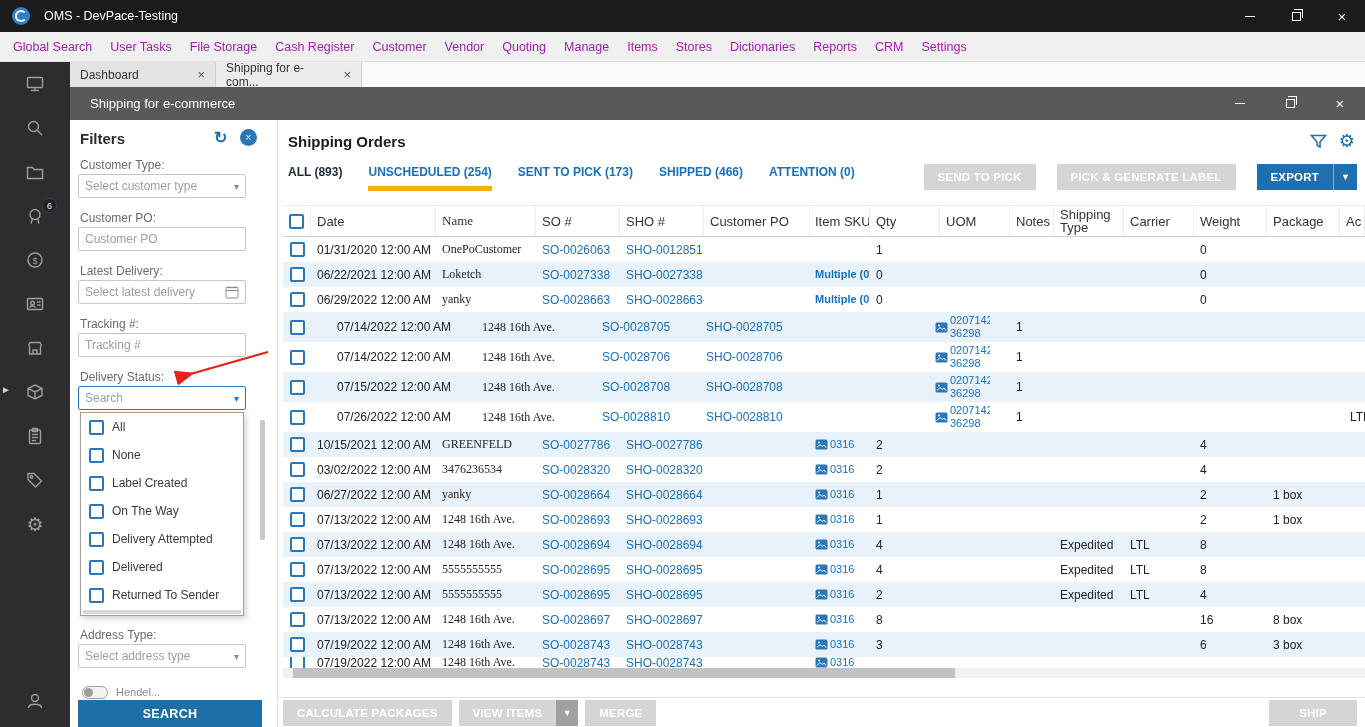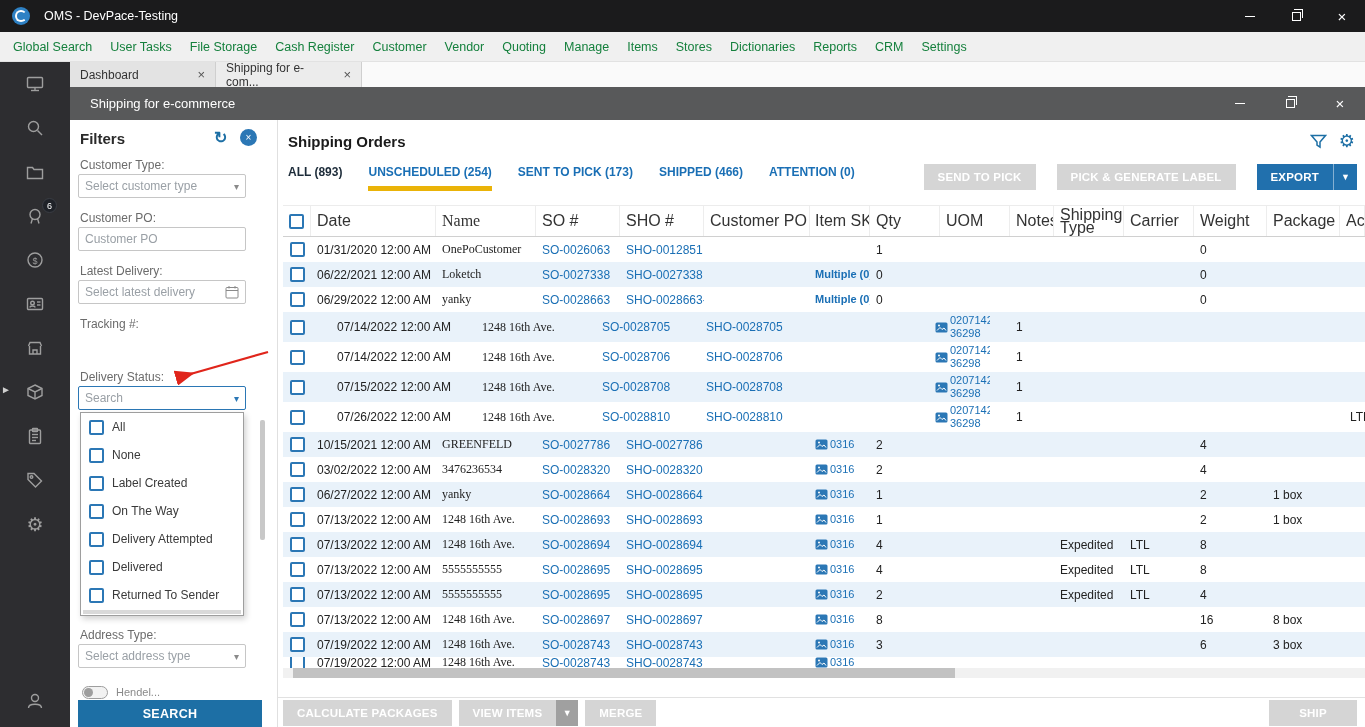--- a/index.html
+++ b/index.html
@@ -12,21 +12,21 @@
   #titlebar .title{font-size:12.5px;}
   .win-btns{margin-left:auto;display:flex;height:100%;}
   .win-btn{width:46px;height:100%;display:flex;align-items:center;justify-content:center;color:#fff;}
   .ico-min{width:10px;height:1px;background:#fff;display:inline-block;}
   .ico-max{width:9px;height:9px;border:1px solid #fff;position:relative;display:inline-block;}
   .ico-max::before{content:"";position:absolute;left:1px;top:-4px;width:8px;height:8px;border-top:1px solid #fff;border-right:1px solid #fff;}
   .ico-close{font-size:15px;line-height:1;}
 
   
   #menubar{position:absolute;left:0;top:32px;width:1365px;height:30px;background:#f0f0f0;display:flex;align-items:center;padding:0 4px;border-bottom:1px solid #e2e2e2;z-index:4;}
-  .menu-item{padding:0 9px;font-size:12.5px;color:#15803d;line-height:30px;white-space:nowrap;}
+  .menu-item{padding:0 9px;font-size:12.5px;color:#a21caf;line-height:30px;white-space:nowrap;}
 
   
   #sidebar{position:absolute;left:0;top:62px;width:70px;height:665px;background:#2d2d30;z-index:3;}
   .sb-icon{position:absolute;left:0;width:70px;height:34px;display:flex;align-items:center;justify-content:center;color:#9e9e9e;}
   .sb-icon svg{stroke:#9e9e9e;fill:none;stroke-width:1.4;}
   .sb-badge{position:absolute;left:42px;top:136px;width:15px;height:15px;border-radius:50%;background:#1f2228;border:1px solid #3a3d44;color:#fff;font-size:9px;display:flex;align-items:center;justify-content:center;z-index:2;}
   .sb-gear{font-size:19px;}
   #expander{position:absolute;left:1px;top:384px;color:#cfcfcf;font-size:10px;z-index:4;}
 
   
@@ -77,21 +77,21 @@
   .stab.active{border-bottom:5px solid #eab308;}
   .top-actions{position:absolute;right:8px;top:44px;display:flex;gap:21px;}
   .gbtn{height:26px;background:#d5d5d5;color:#fff;font-size:11.5px;font-weight:700;display:flex;align-items:center;justify-content:center;padding:0 14px;letter-spacing:.2px;white-space:nowrap;}
   .bluebtn{background:#2170ad;}
   .split-caret{width:24px;padding:0;border-left:1px solid rgba(255,255,255,.45);font-size:9px;}
   .split-caret-gray{width:22px;padding:0;background:#a0a0a0;font-size:9px;}
 
   
   #tablewrap{position:absolute;left:5px;top:85px;width:1082px;}
   .thead{display:flex;height:32px;border-bottom:1px solid #d0d0d0;border-top:1px solid #ececec;background:#fff;}
-  .th{display:flex;align-items:center;padding:0 6px;font-size:16px;color:#333;border-right:1px solid #ededed;overflow:hidden;white-space:nowrap;flex:0 0 auto;}
+  .th{display:flex;align-items:center;padding:0 6px;font-size:13px;color:#333;border-right:1px solid #ededed;overflow:hidden;white-space:nowrap;flex:0 0 auto;}
   .th.wrap{white-space:normal;line-height:13px;}
   .trow{display:flex;height:25px;background:#fff;}
   .trow.alt{background:#e9f2fa;}
   .trow.tall{height:30px;gap:20px;}
   .trow.partial{height:11px;overflow:hidden;}
   .td{display:flex;align-items:center;padding:0 6px;font-size:12px;color:#222;overflow:hidden;white-space:nowrap;flex:0 0 auto;}
   .c-cb{width:28px;justify-content:center;padding:0;}
   .c-date{width:125px;}.c-name{width:100px;font-family:Liberation Serif, serif;}.c-so{width:84px;}.c-sho{width:84px;}
   .c-cpo{width:106px;}.c-sku{width:60px;padding:0 2px 0 5px;gap:2px;}
   .c-qty{width:70px;}.c-uom{width:70px;}.c-notes{width:44px;}
@@ -272,20 +272,21 @@
           <g stroke="#8a8a8a" fill="none">
             <rect x="1" y="2.5" width="12" height="10.5" rx="1"></rect>
             <line x1="1" y1="5.5" x2="13" y2="5.5"></line>
             <line x1="4" y1="1" x2="4" y2="3.5"></line>
             <line x1="10" y1="1" x2="10" y2="3.5"></line>
           </g>
         </svg>
     </div>
 
     <span class="f-label" style="top:197px">Tracking #:</span>
+    <input class="f-input" style="top: 213px;" placeholder="Tracking #">
 
     <span class="f-label" style="top:250px">Delivery Status:</span>
     <div class="combo" style="top:266px">
       <input placeholder="Search" style="">
       <span class="f-caret">▾</span>
     </div>
 
     <div id="ds-dropdown">
       <div id="ds-options">
           <div class="opt">

